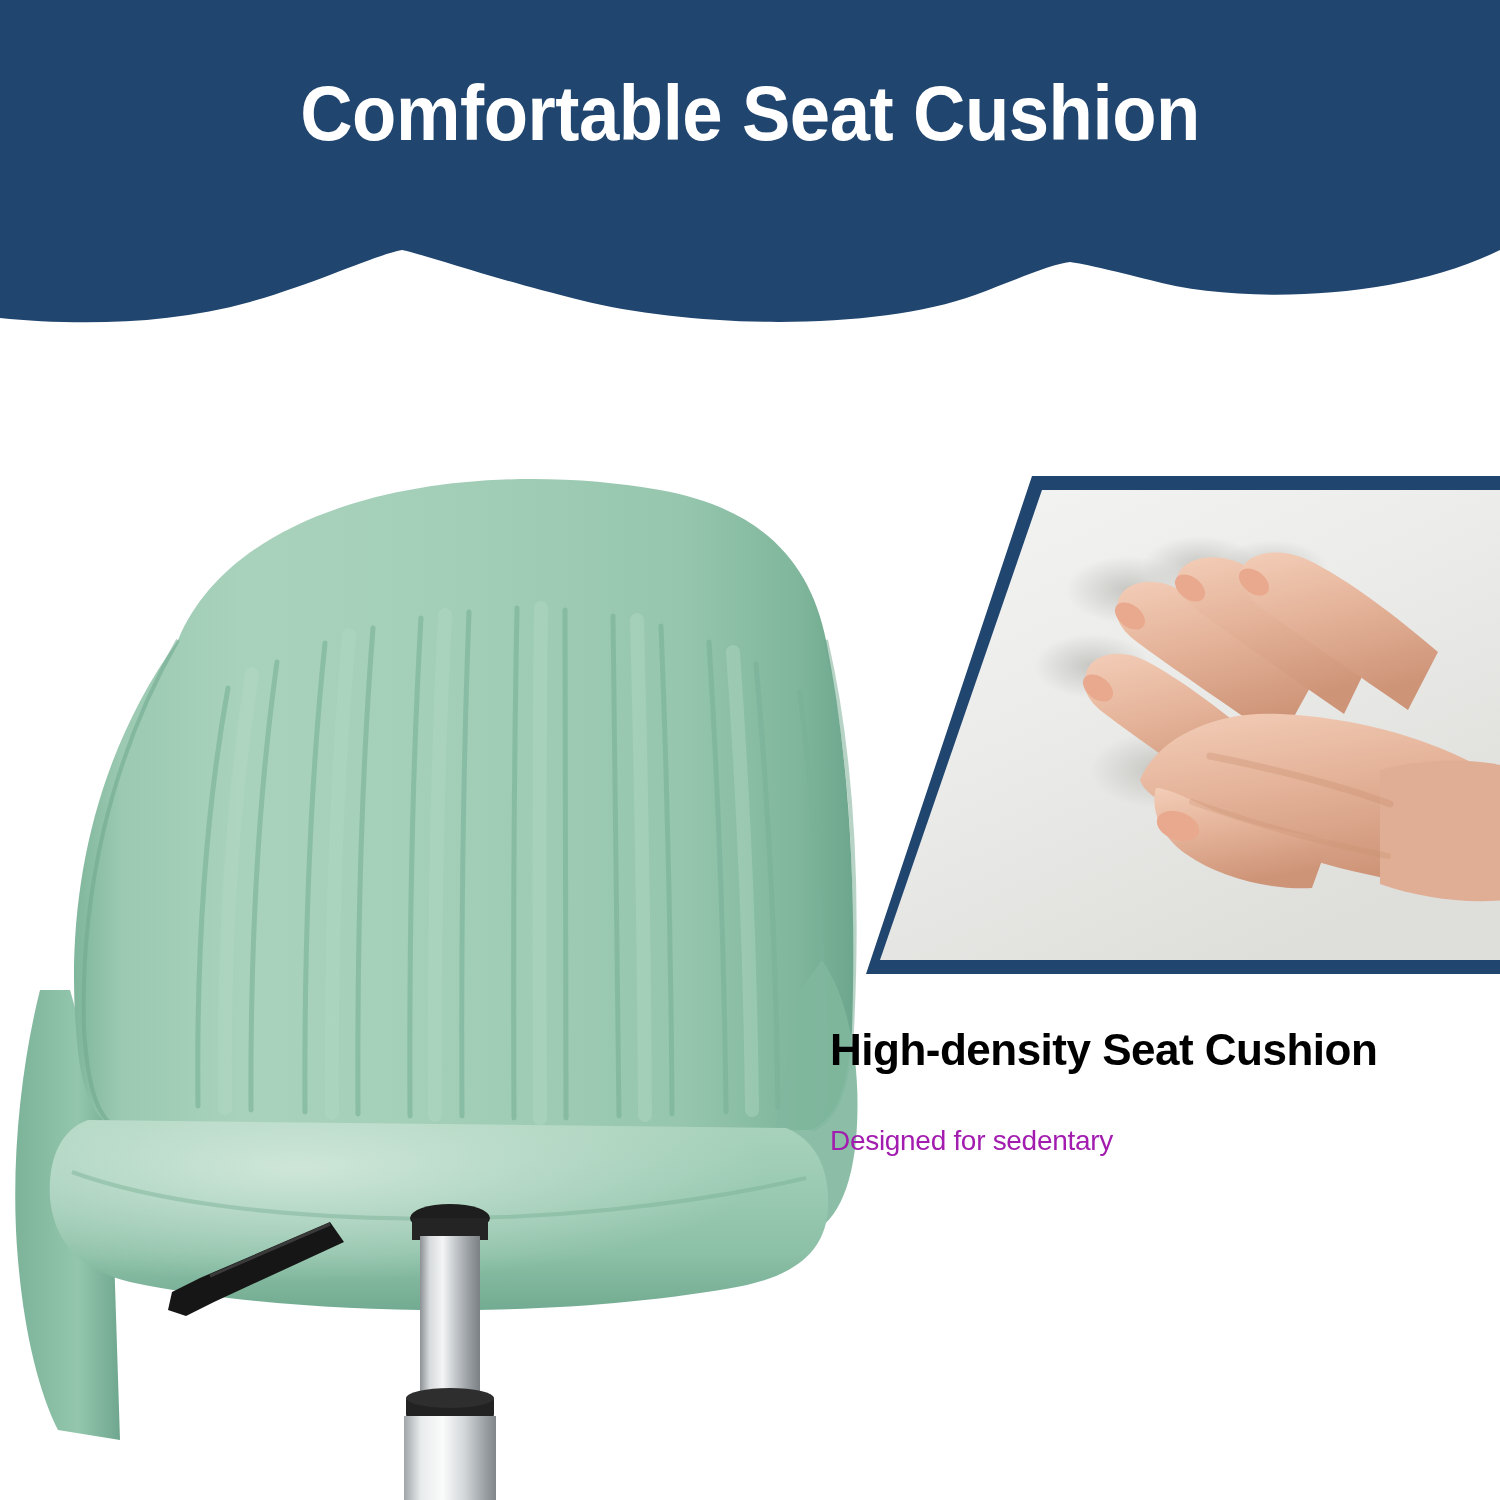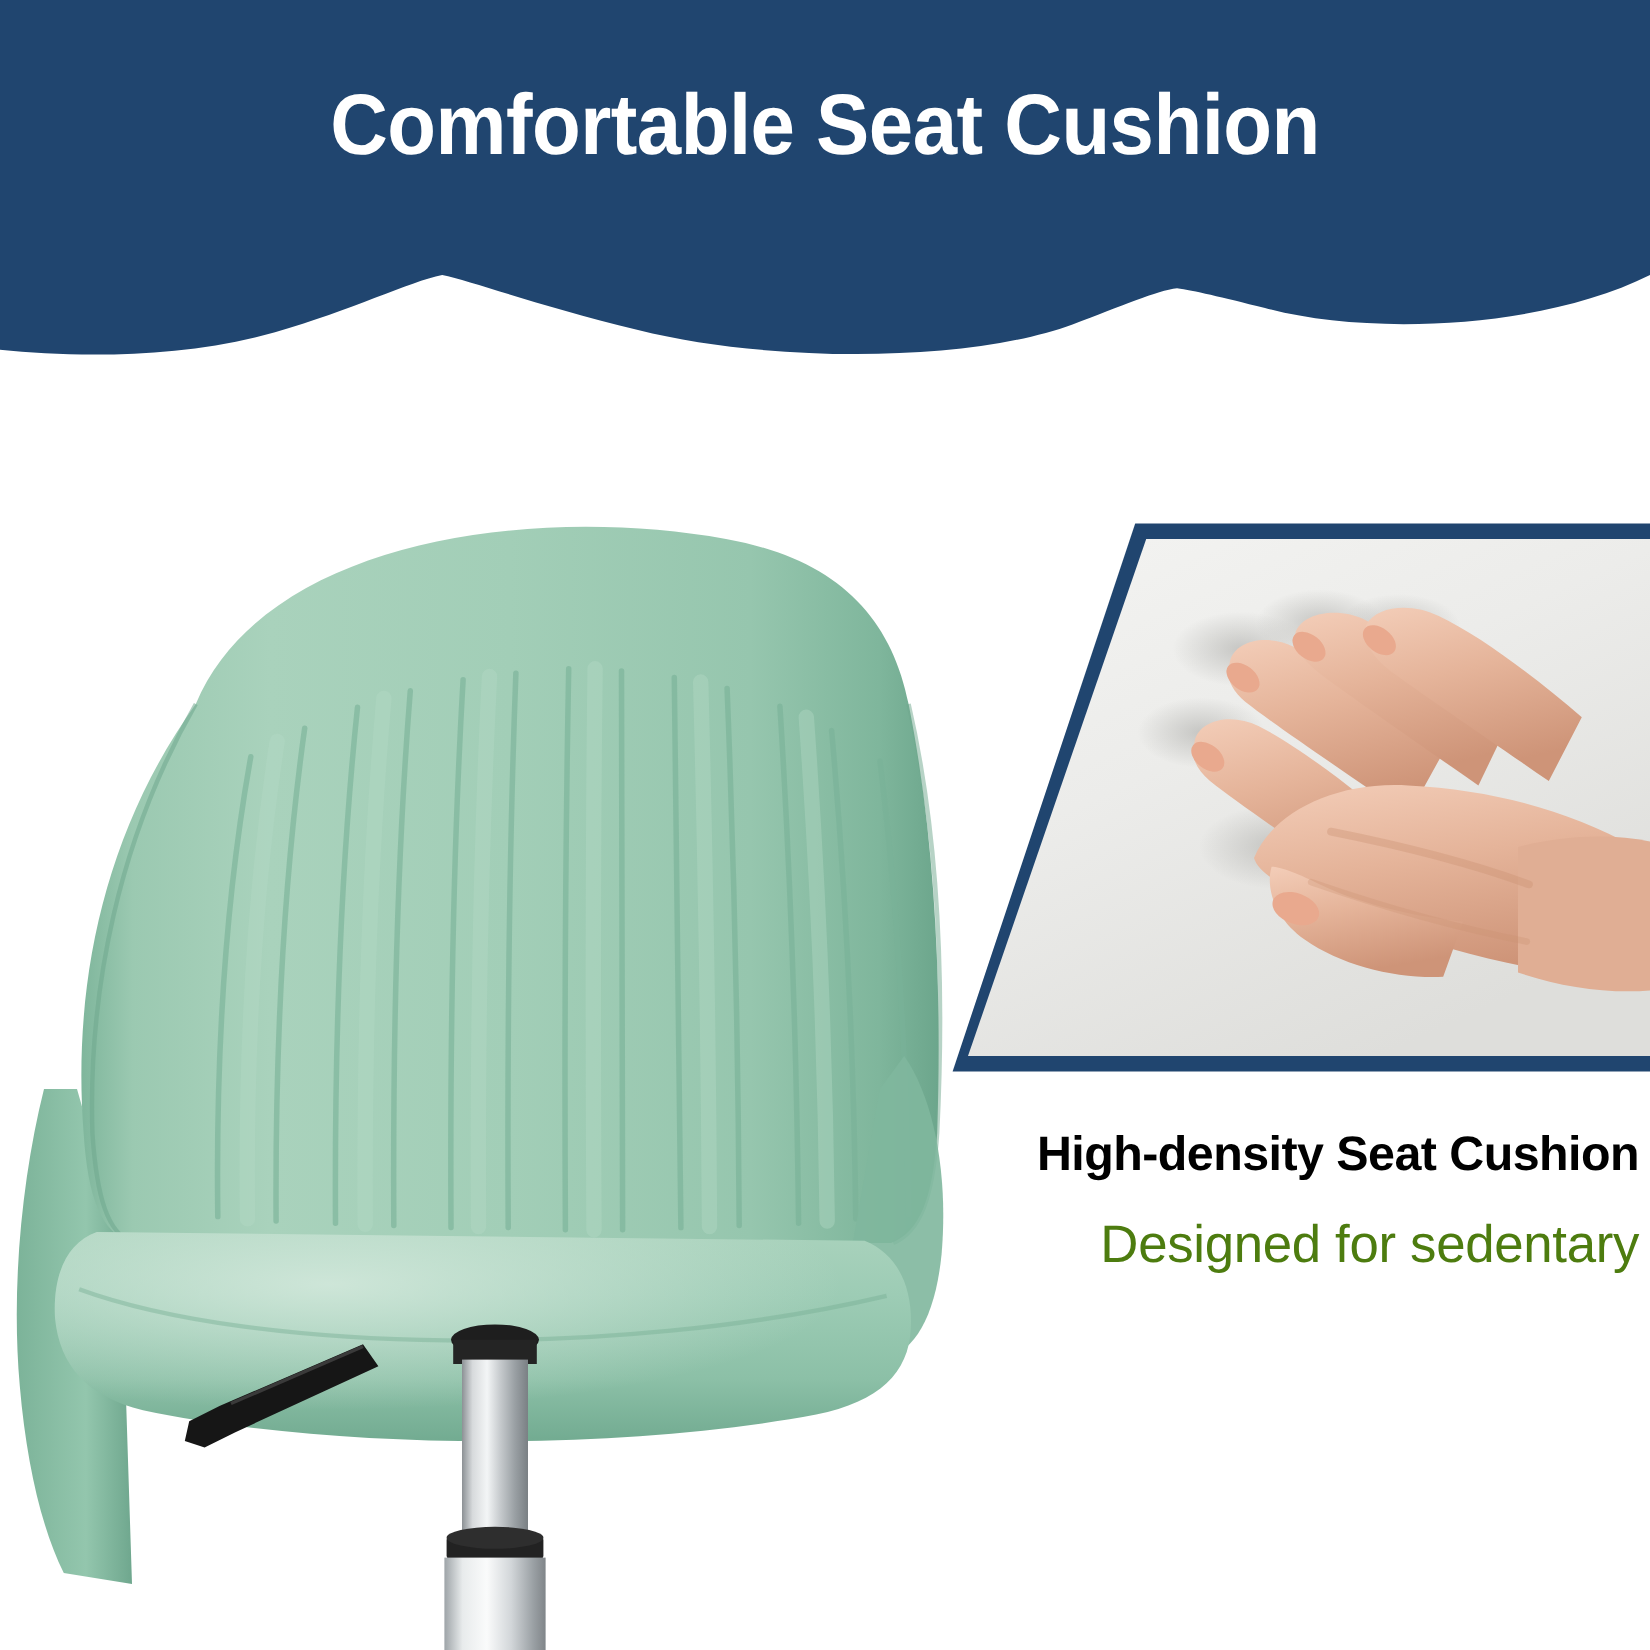--- a/index.html
+++ b/index.html
@@ -71,37 +71,36 @@
     width: 645px;
     height: 510px;
   }
 
   
   #caption-block {
     position: absolute;
     left: 830px;
     top: 1026px;
     width: 660px;
-    text-align: right;
   }
   #caption-heading {
     font-family: "Liberation Sans Narrow", "Liberation Sans", sans-serif;
     font-weight: bold;
     font-size: 44px;
     color: #000000;
     line-height: 1.08;
     letter-spacing: -0.5px;
     white-space: nowrap;
   }
   #caption-sub {
-    margin-top: 32px;
+    margin-top: 52px;
     font-family: "Liberation Sans Narrow", "Liberation Sans", sans-serif;
     font-weight: normal;
-    font-size: 48px;
-    color: #4d7c0f;
+    font-size: 28px;
+    color: #a21caf;
     line-height: 1.08;
     letter-spacing: -0.3px;
     white-space: nowrap;
   }
 </style>
 </head>
 <body>
 
 <div id="page">
 

